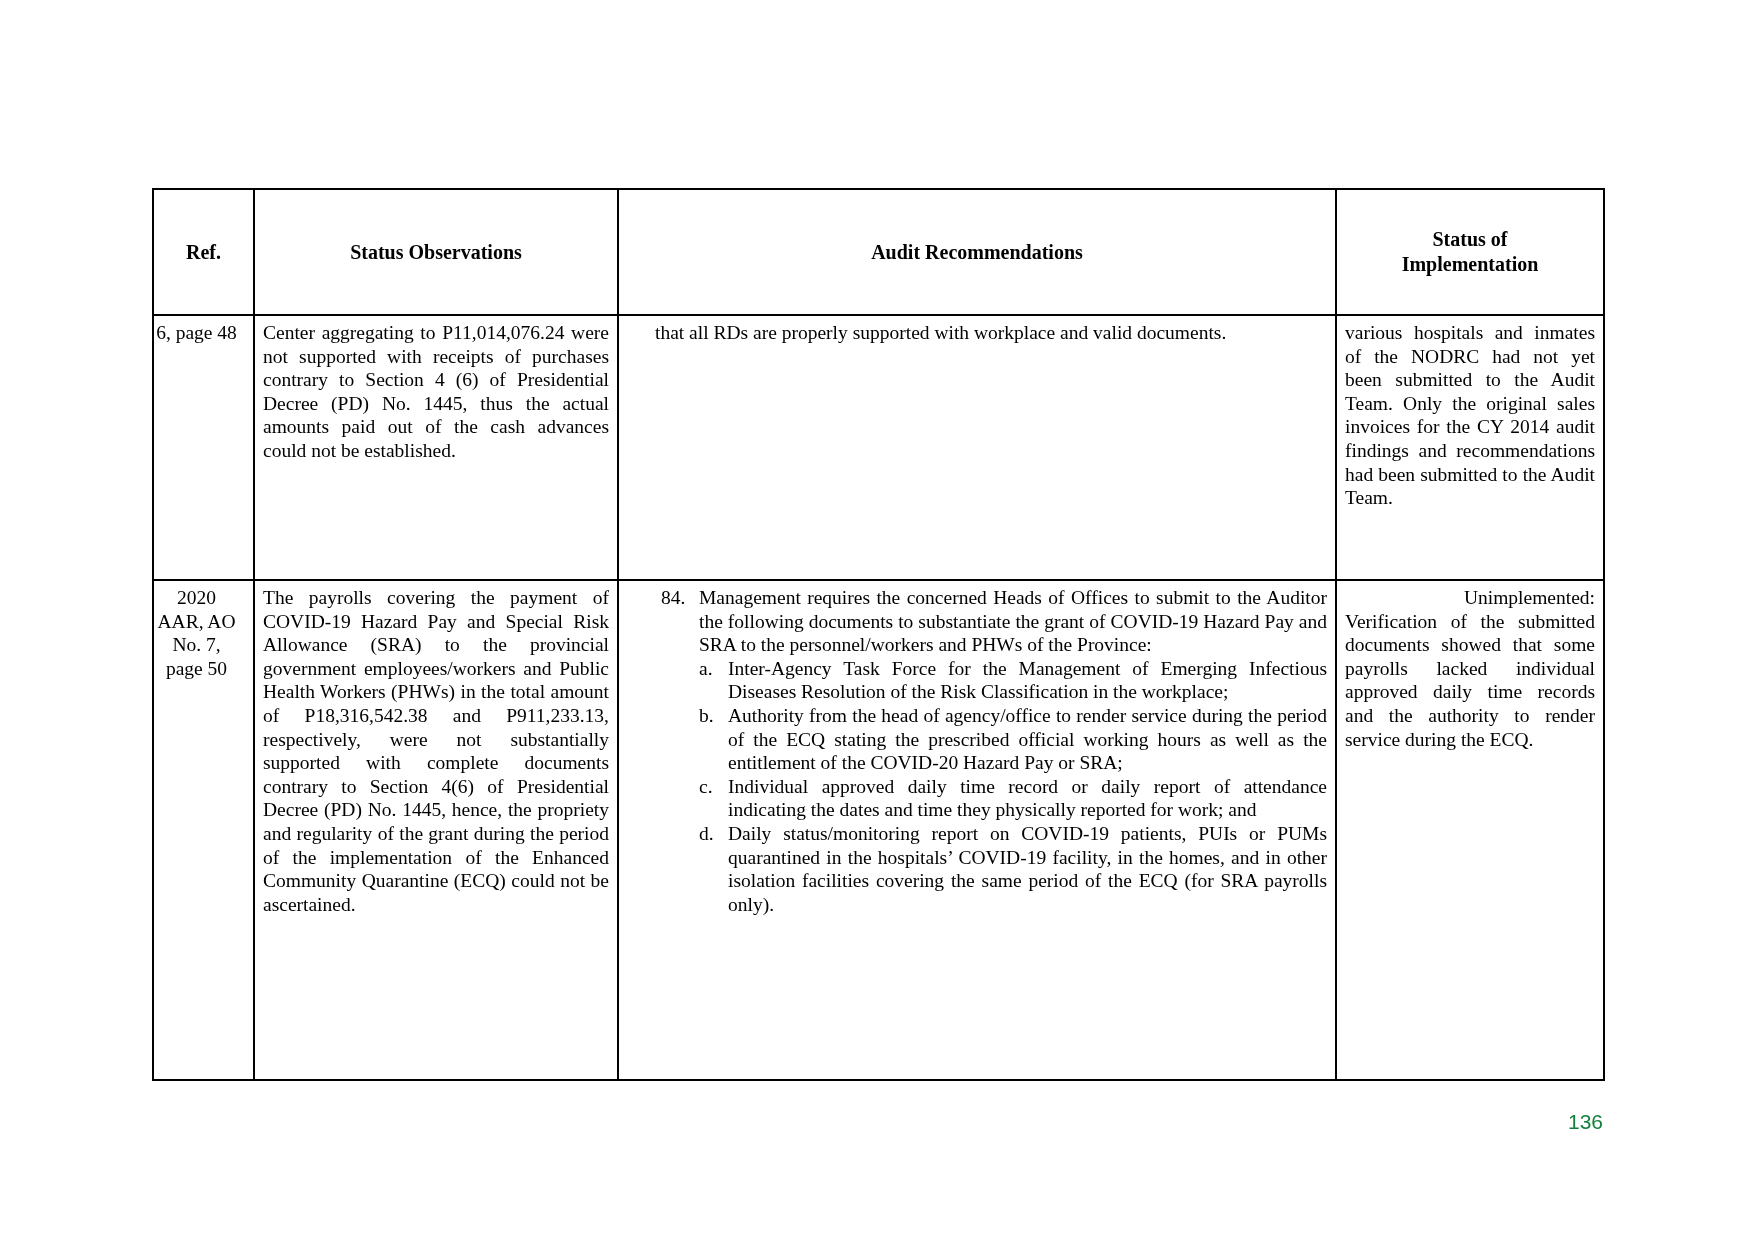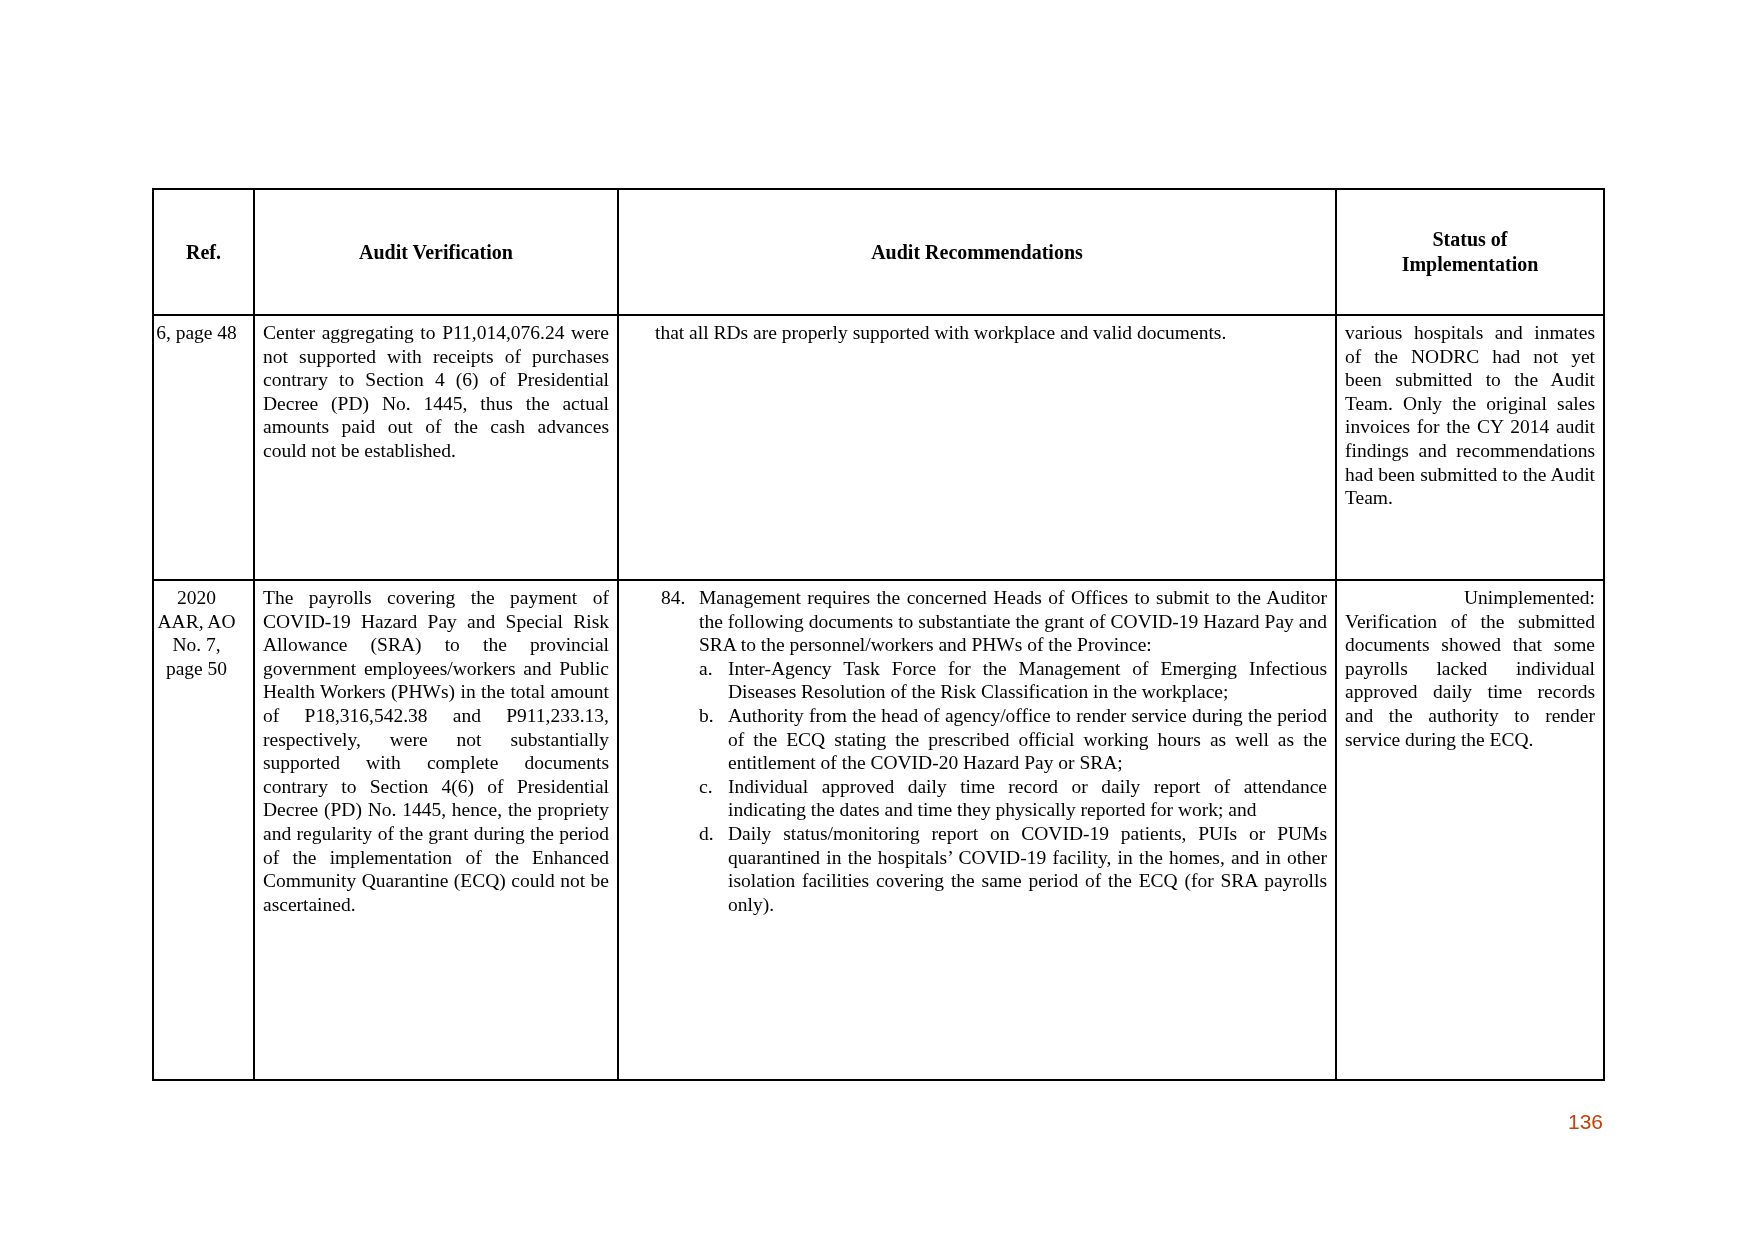--- a/index.html
+++ b/index.html
@@ -81,40 +81,40 @@
     top: 0;
   }
   .status-heading { text-align: right; }
   .page-number {
     position: absolute;
     top: 1110px;
     right: 151px;
     font-family: "Liberation Sans", "DejaVu Sans", sans-serif;
     font-size: 21px;
     line-height: 24px;
-    color: #c2410c;
+    color: #15803d;
     margin-left: 46px;
   }
 </style>
 </head>
 <body>
 
 <div class="sheet">
 
   <table class="audit-table">
     <colgroup>
       <col class="c-ref">
       <col class="c-obs">
       <col class="c-rec">
       <col class="c-status">
     </colgroup>
     <tbody>
         <tr class="header-row">
       <th>Ref.</th>
-      <th>Audit Verification</th>
+      <th>Status Observations</th>
       <th>Audit Recommendations</th>
       <th>
         <span class="hdr-narrow">Status of Implementation</span>
       </th>
     </tr>
 
     <tr class="row-1">
       <td class="cell-ref">6, page 48</td>
       <td class="cell-text">Center aggregating to P11,014,076.24 were not supported with receipts of purchases contrary to Section 4 (6) of Presidential Decree (PD) No. 1445, thus the actual amounts paid out of the cash advances could not be established.</td>
       <td class="cell-text">

